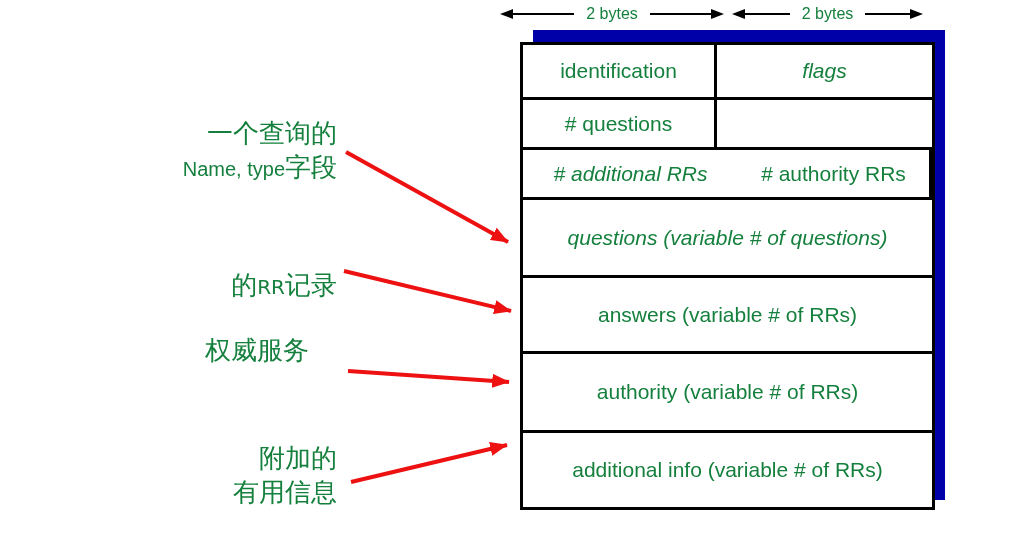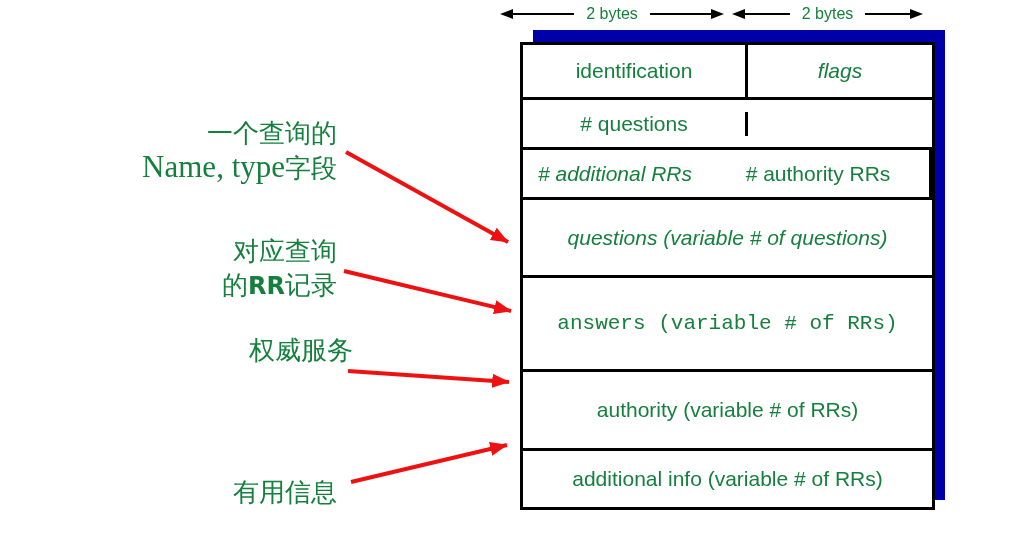--- a/index.html
+++ b/index.html
@@ -25,32 +25,32 @@
 
   
   .msg-table {
     position:absolute; left:520px; top:42px; width:415px; height:468px;
     background:#fff; border:3px solid #000; box-sizing:border-box;
     display:flex; flex-direction:column; font-size:21px;
   }
   .trow { display:flex; box-sizing:border-box; flex-shrink:0; }
   .trow + .trow { border-top:3px solid #000; }
   .trow .cell { display:flex; align-items:center; justify-content:center; }
-  .trow.two .cell.left  { width:225px; border-right:3px solid #000; box-sizing:border-box; }
+  .trow.two .cell.left  { width:194px; border-right:3px solid #000; box-sizing:border-box; }
   .trow.two .cell.right { flex:1;font-style:italic; }
   .trow.full { align-items:center; justify-content:center; }
 
   
   .anno {
     position:absolute; text-align:right; white-space:nowrap;
     font-family:"DejaVu Serif","Liberation Serif",serif;
     font-size:26px; line-height:34px;
   }
-  .anno .latin { font-family:Liberation Serif, serif; font-size:31px; }
-  .anno .latin-bold { font-family:"DejaVu Sans","Liberation Sans",sans-serif; font-weight:bold; font-size:24px; }
+  .anno .latin { font-family:Liberation Sans, sans-serif; font-size:20px; }
+  .anno .latin-bold { font-family:"DejaVu Sans","Liberation Sans",sans-serif; font-weight:normal; font-size:20px; }
 
   
   svg.arrows { position:absolute; left:0; top:0; pointer-events:none; }
   .arrow-line { stroke:var(--arrow,#ED1111); stroke-width:4; fill:none; }
   .ah-fill { fill:var(--arrow,#ED1111); }
 </style>
 </head>
 <body>
 
 <div class="stage">
@@ -70,46 +70,46 @@
     <span class="tri r"></span>
   </div>
 
   <div class="shadow"></div>
 
   <div class="msg-table">
     <div class="trow two" style="height:52px;">
       <div class="cell left">identification</div>
       <div class="cell right">flags</div>
     </div>
-    <div class="trow two" style="height:50px;align-items:center;">
+    <div class="trow two" style="height:50px;">
       <div class="cell left"># questions</div>
     </div>
     <div class="trow two" style="height:50px;">
       <div class="cell right"># additional RRs</div>
       <div class="cell left"># authority RRs</div>
     </div>
     <div class="trow full" style="height:78px;font-style:italic;">questions (variable # of questions)</div>
-    <div class="trow full" style="height:94px;font-family:Liberation Mono, monospace;">answers (variable # of RRs)</div>
+    <div class="trow full" style="height:76px;">answers (variable # of RRs)</div>
     <div class="trow full" style="height:79px;">authority (variable # of RRs)</div>
     <div class="trow full" style="flex:1;">additional info (variable # of RRs)</div>
   </div>
 
   <div class="anno" style="top:116px; right:678px;">
     <span>一个查询的</span><br>
     <span class="latin">Name, type</span><span>字段</span>
   </div>
   <div class="anno" style="top:234px; right:678px;">
-    <span>对应查询</span><br>
+    <br>
     <span>的</span><span class="latin-bold">RR</span><span>记录</span>
   </div>
-  <div class="anno" style="top:333px; right:662px;">
+  <div class="anno" style="top:333px; right:706px;">
     <span>权威服务</span><br>
   </div>
   <div class="anno" style="top:441px; right:678px;">
-    <br>
+    <span>附加的</span><br>
     <span>有用信息</span>
   </div>
 
   <svg class="arrows" width="1015" height="547" viewBox="0 0 1015 547">
     <defs>
       <marker id="ah" markerWidth="4.6" markerHeight="4" viewBox="0 0 4.6 4" refX="4.2" refY="2" orient="auto" markerUnits="strokeWidth">
         <path class="ah-fill" d="M0,0.25 L4.4,2 L0,3.75 z"></path>
       </marker>
     </defs>
     <line class="arrow-line" x1="346" y1="152" x2="508" y2="242" marker-end="url(#ah)"></line>

